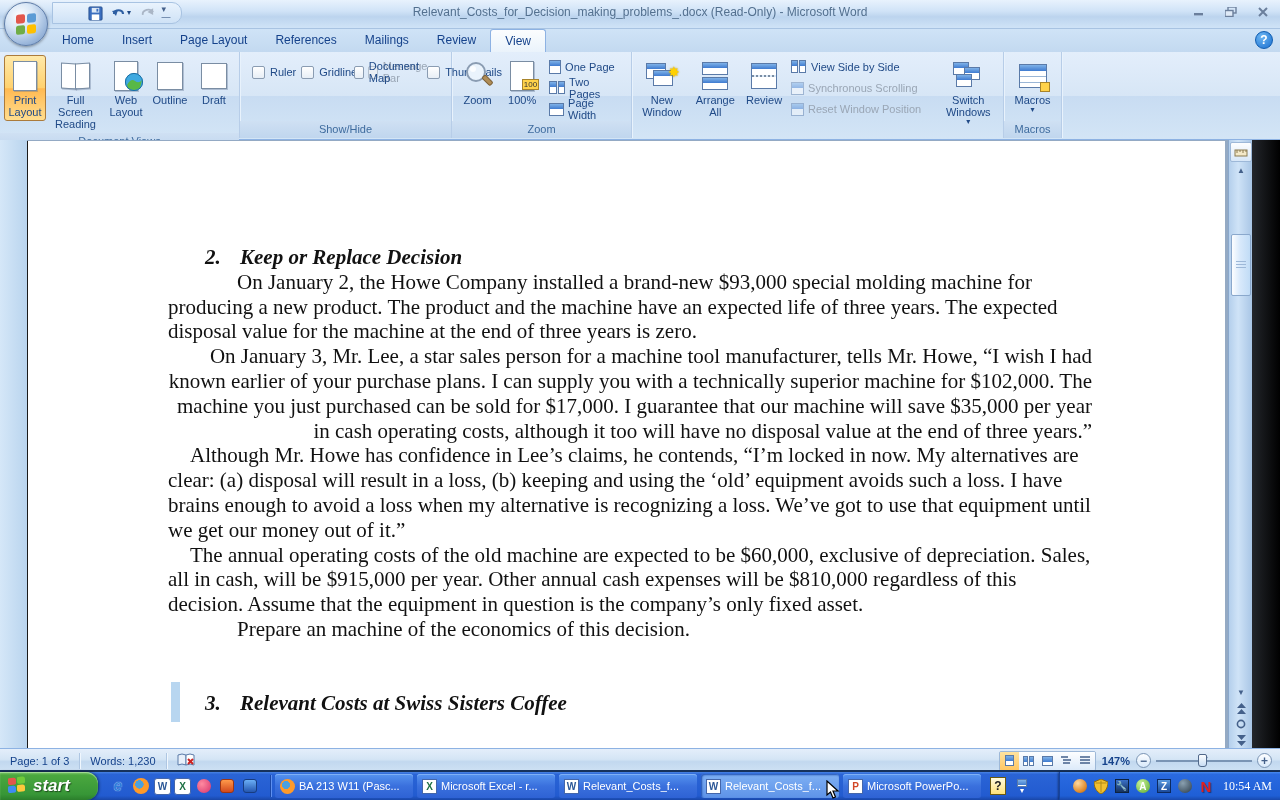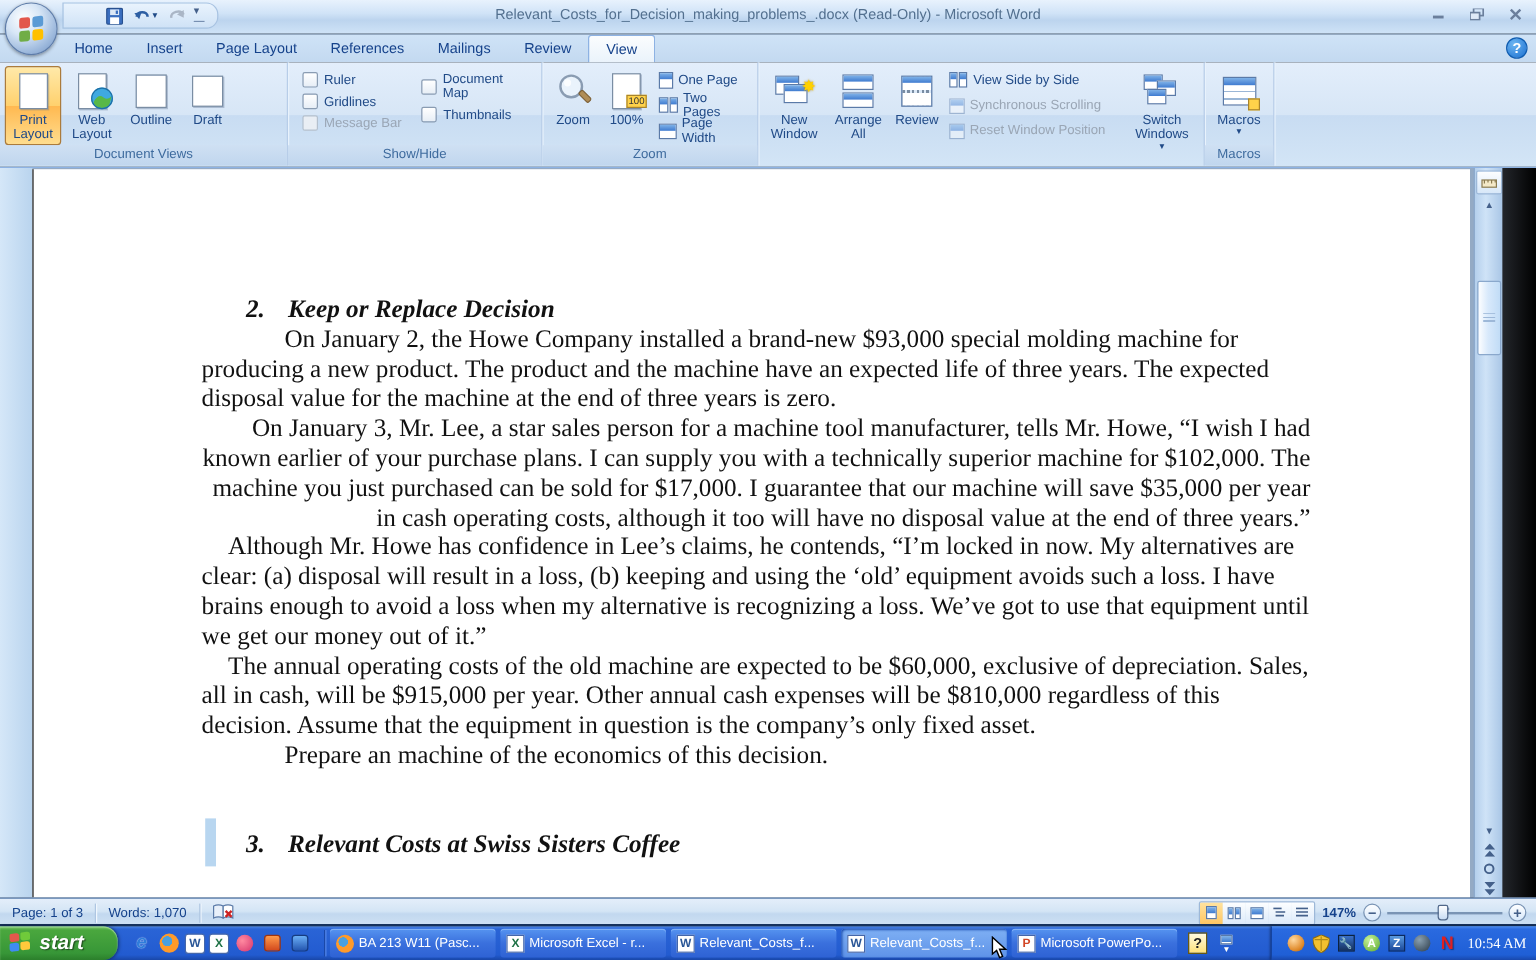--- a/index.html
+++ b/index.html
@@ -46,21 +46,21 @@
   .rbtn { display:flex; flex-direction:column; align-items:center; padding:2px 2px; border:1px solid transparent;
     border-radius:3px; min-width:42px; }
   .rbtn.selected { border-color:#ab7b3c; background:linear-gradient(to bottom,#ffe9a9,#ffd16e 50%,#ffb951 51%,#ffdd8e); }
   .ricon { width:36px; height:36px; display:flex; align-items:center; justify-content:center; }
   .rlbl { font-size:11px; line-height:12px; color:#204a87; text-align:center; white-space:pre-line; }
   .drop-arrow { color:#204a87; font-size:8px; line-height:8px; }
   .stackcol { display:flex; flex-direction:column; gap:1px; padding-top:2px; }
   .sbtn { display:flex; align-items:center; gap:4px; height:20px; padding:1px 4px; border-radius:2px; color:#204a87; }
   .sbtn.disabled { color:#9aa6b5; }
   .sicon { width:16px; height:14px; flex:none; }
-  .chk-col { display:flex; flex-direction:column; gap:5px; padding:5px 6px 0 8px; }
+  .chk-col { display:flex; flex-direction:row; gap:5px; padding:5px 6px 0 8px; }
   .chk { display:flex; align-items:center; gap:5px; color:#204a87; }
   .chk .box { width:13px; height:13px; background:linear-gradient(#fff,#e7eef6); border:1px solid #8a9cb2; border-radius:2px; }
   .chk.disabled { color:#9aa6b5; }
   .chk.disabled .box { background:#e9eef4; border-color:#b4c0cd; }
 
   
   .pg { background:#fff; border:1px solid #7a8da3; box-shadow:1px 1px 0 rgba(90,110,140,.35);
     padding:4px 3px; background-clip:padding-box; position:relative; }
   .pg .lines { width:100%; height:100%;
     background:repeating-linear-gradient(to bottom,#8fa8c8 0 1px,transparent 1px 4px); }
@@ -226,20 +226,27 @@
 <div class="ribbon">
 
   <div class="rgroup" style="width:240px">
     <div class="rgroup-body">
       <div class="rbtn selected" style="width:47px">
         <span class="ricon">
             <span class="pg" style="width:24px;height:30px"><span class="lines"></span></span>
           </span>
         <span class="rlbl">Print Layout</span>
       </div>
+      <div class="rbtn" style="width:64px">
+        <span class="ricon">
+          <span class="pg" style="width:15px;height:26px;transform:skewY(4deg)"><span class="lines"></span></span>
+            <span class="pg" style="width:15px;height:26px;transform:skewY(-4deg);margin-left:-1px"><span class="lines"></span></span>
+        </span>
+        <span class="rlbl">Full Screen Reading</span>
+      </div>
       <div class="rbtn" style="width:47px">
         <span class="ricon" style="position:relative">
           <span class="pg" style="width:24px;height:30px"><span class="lines"></span></span>
           <svg width="20" height="20" viewBox="0 0 20 20" style="position:absolute;right:0;bottom:2px">
               <circle cx="10" cy="10" r="9" fill="#3fa9e0"></circle>
               <path d="M3 13 Q7 6 11 9 T18 8 L16 16 Q10 20 4 16 Z" fill="#58b847"></path>
               <circle cx="10" cy="10" r="8.6" fill="none" stroke="#1d6fa5" stroke-width="1"></circle>
             </svg>
         </span>
         <span class="rlbl">Web Layout</span>
@@ -448,21 +455,21 @@
           </svg>
       </div>
     </div>
   </div>
   <div class="dark-strip"></div>
 </div>
 
 <div class="statusbar">
   <div class="status-item">Page: 1 of 3</div>
   <div class="status-sep"></div>
-  <div class="status-item">Words: 1,070</div>
+  <div class="status-item">Words: 1,230</div>
   <div class="status-sep"></div>
   <div class="status-item">
     <svg width="19" height="15" viewBox="0 0 19 15">
       <path d="M1 2 Q5 0 9 2 L9 12 Q5 10 1 12 Z" fill="#e8f0fa" stroke="#5a7aa8"></path>
       <path d="M17 2 Q13 0 9 2 L9 12 Q13 10 17 12 Z" fill="#fff" stroke="#5a7aa8"></path>
       <path d="M11 6 L16 11 M16 6 L11 11" stroke="#cc2222" stroke-width="2"></path>
     </svg>
   </div>
   <div class="status-right">
     <div class="viewbtns">

